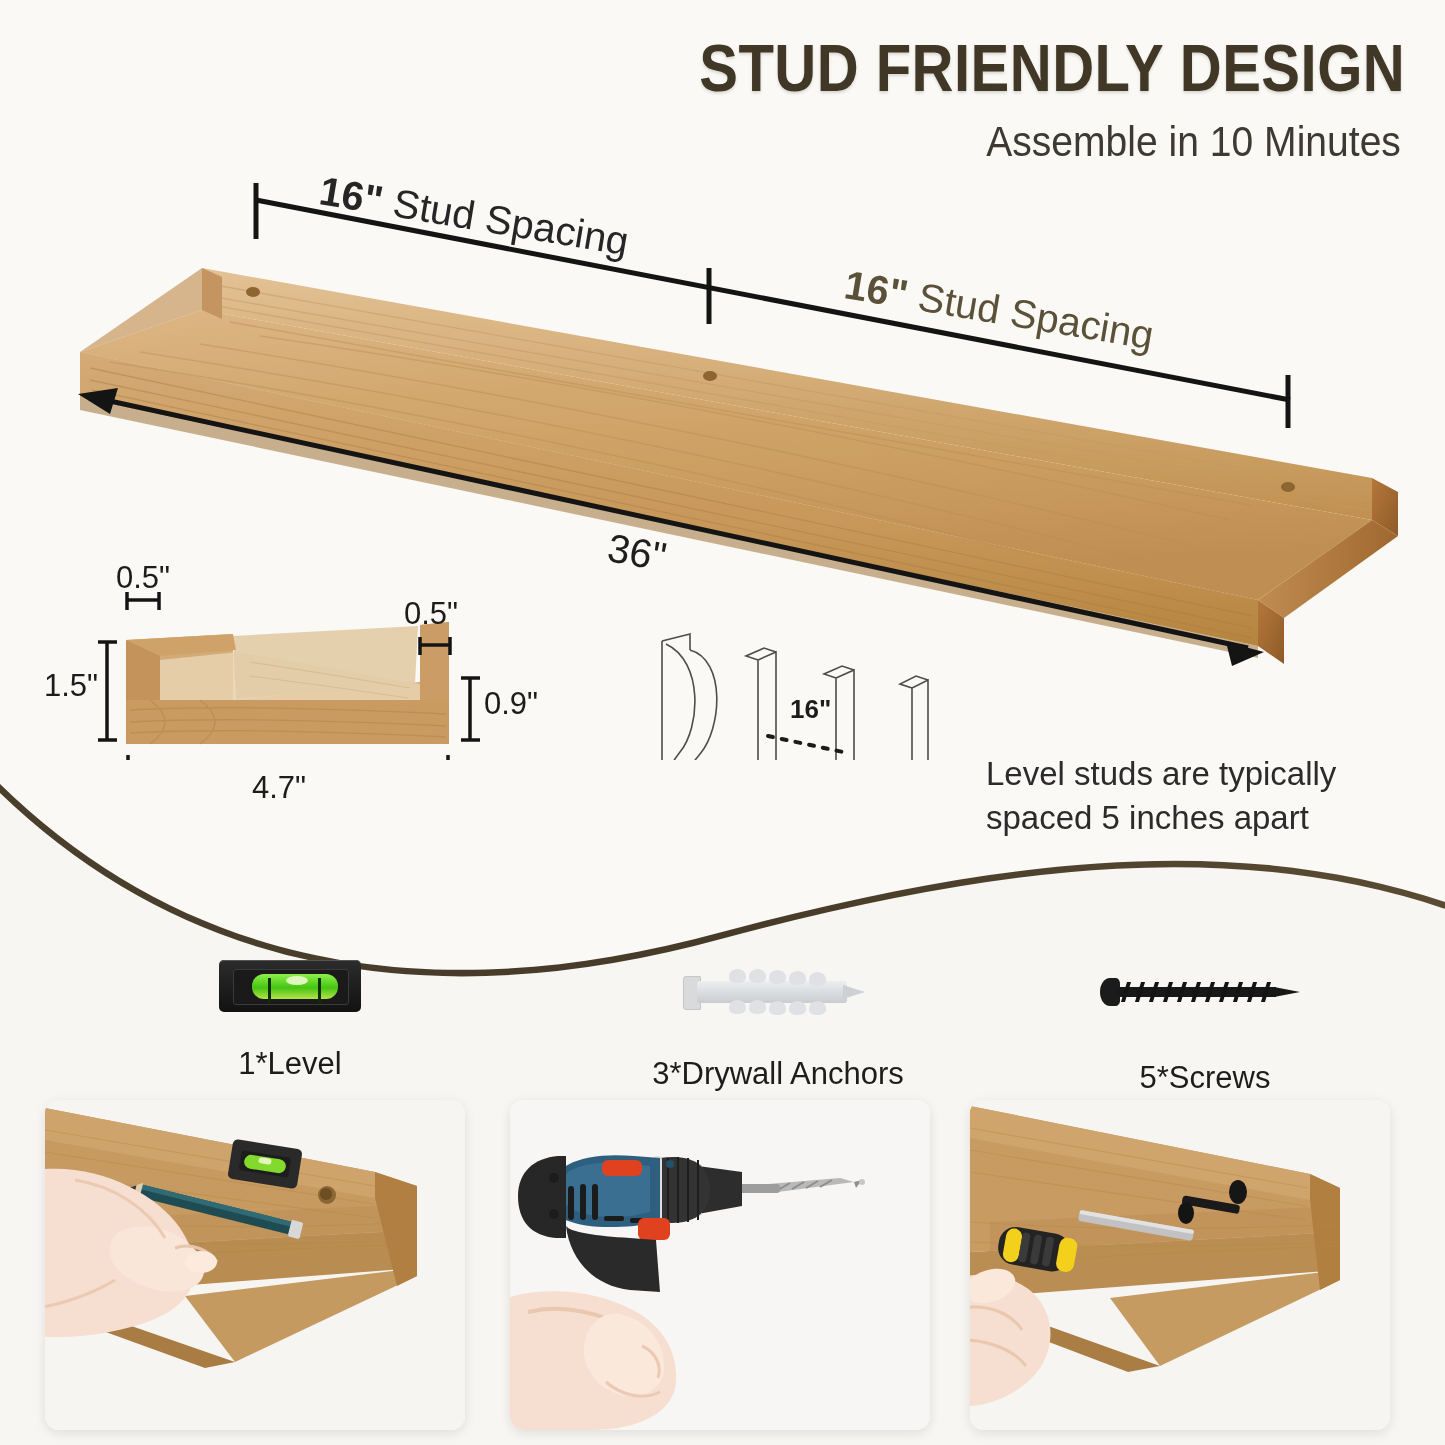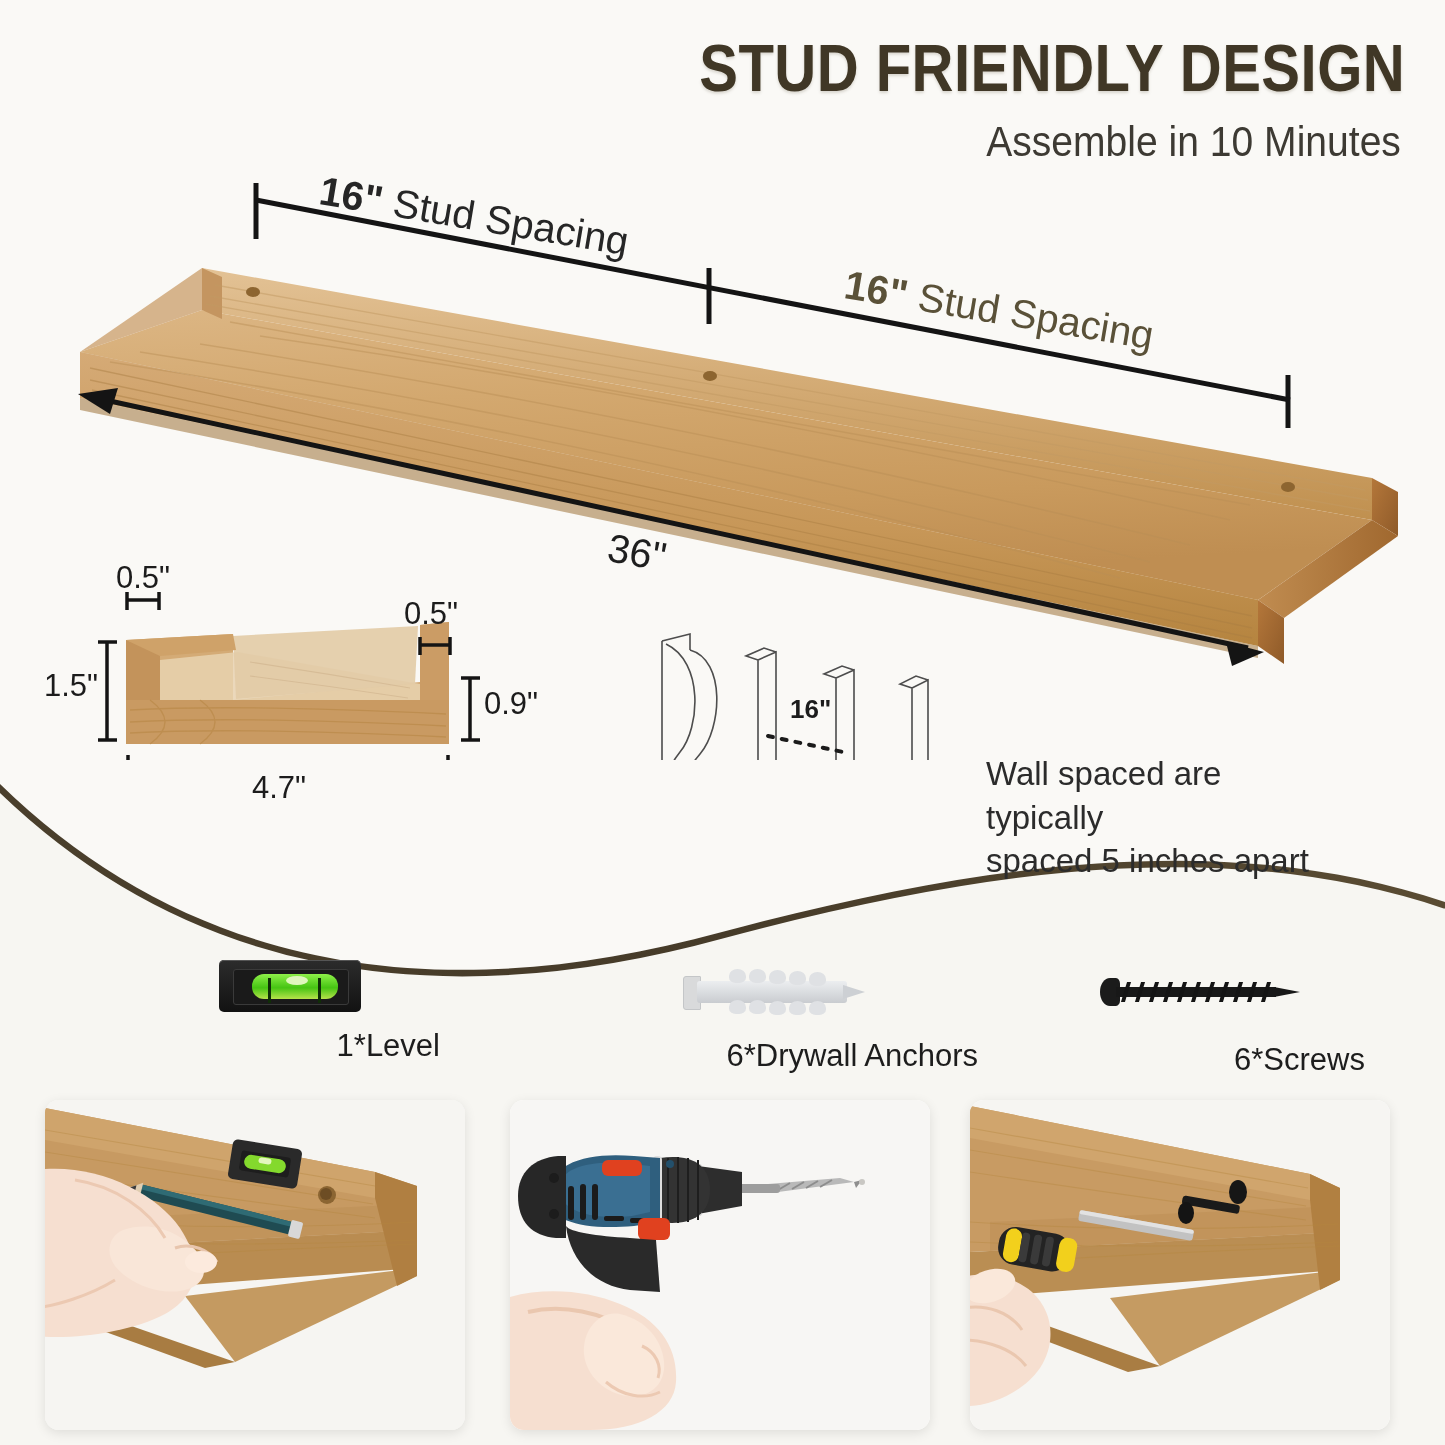--- a/index.html
+++ b/index.html
@@ -65,21 +65,21 @@
 
   .wallnote{
     position:absolute;left:986px;top:752px;
     font-size:33px;line-height:1.32;color:#2b2b2b;
     width:360px;
   }
 
   
   .hw-row{position:absolute;left:0;top:960px;width:1445px;height:120px;}
   .hw-item{position:absolute;text-align:center;}
-  .hw-label{font-size:31px;color:#1d1d1d;white-space:nowrap;margin-top:2px;text-align:right;}
+  .hw-label{font-size:31px;color:#1d1d1d;white-space:nowrap;margin-top:20px;}
   .hw-art{height:66px;position:relative;}
 
   
   .level-body{
     position:relative;margin:0 auto;width:142px;height:52px;
     background:linear-gradient(#2c2c2c,#121212);
     border-radius:5px;
     box-shadow:inset 0 1px 0 #555;
   }
   .level-window{
@@ -320,21 +320,21 @@
 
   <div class="cs-lbl cs-05a">0.5"</div>
   <div class="cs-lbl cs-05b">0.5"</div>
   <div class="cs-lbl cs-15">1.5"</div>
   <div class="cs-lbl cs-09">0.9"</div>
   <div class="cs-lbl cs-47">4.7"</div>
 
   <div class="stud16">16"</div>
 
   <div class="wallnote">
-    <div>Wall spaced are typically</div>
+    <div>Level studs are typically</div>
     <div>spaced 5 inches apart</div>
   </div>
 
   <div class="hw-row">
 
     <div class="hw-item" style="left:140px;width:300px;">
       <div class="hw-art">
         <div class="level-body">
           <div class="level-window">
             <div class="level-vial">
@@ -359,21 +359,21 @@
           <div class="fin" style="left:86px;top:0px;"></div>
           <div class="fin" style="left:106px;top:1px;"></div>
           <div class="fin" style="left:126px;top:2px;"></div>
           <div class="fin" style="left:46px;top:30px;"></div>
           <div class="fin" style="left:66px;top:30px;"></div>
           <div class="fin" style="left:86px;top:31px;"></div>
           <div class="fin" style="left:106px;top:31px;"></div>
           <div class="fin" style="left:126px;top:31px;"></div>
         </div>
       </div>
-      <div class="hw-label">6*Drywall Anchors</div>
+      <div class="hw-label">3*Drywall Anchors</div>
     </div>
 
     <div class="hw-item" style="left:1045px;width:320px;">
       <div class="hw-art">
         <div class="screw-wrap">
           <div class="screw-head"></div>
           <div class="screw-shaft"></div>
           <div class="screw-tip"></div>
           <div class="thread" style="left:24px;"></div>
           <div class="thread" style="left:38px;"></div>
@@ -381,21 +381,21 @@
           <div class="thread" style="left:66px;"></div>
           <div class="thread" style="left:80px;"></div>
           <div class="thread" style="left:94px;"></div>
           <div class="thread" style="left:108px;"></div>
           <div class="thread" style="left:122px;"></div>
           <div class="thread" style="left:136px;"></div>
           <div class="thread" style="left:150px;"></div>
           <div class="thread" style="left:164px;"></div>
         </div>
       </div>
-      <div class="hw-label">6*Screws</div>
+      <div class="hw-label">5*Screws</div>
     </div>
   </div>
 
   <div class="photos">
 
     <div class="card c1">
       <svg viewBox="0 0 420 330" width="420" height="330">
         <rect width="420" height="330" fill="#f3f2ef"></rect>
 
         <rect x="0" y="0" width="420" height="330" fill="#f6f5f2"></rect>

